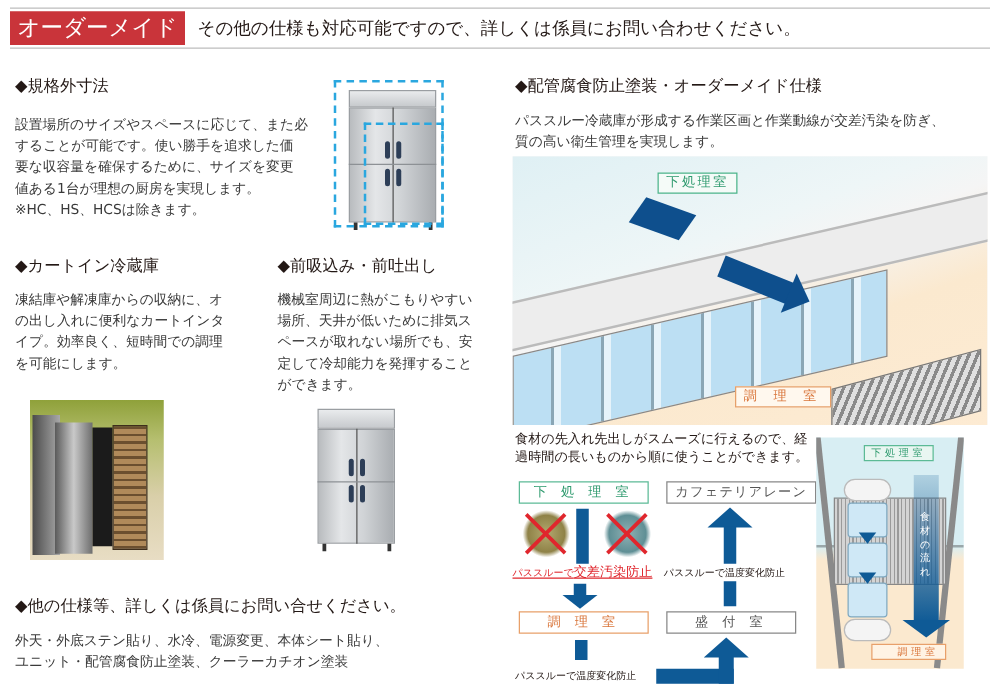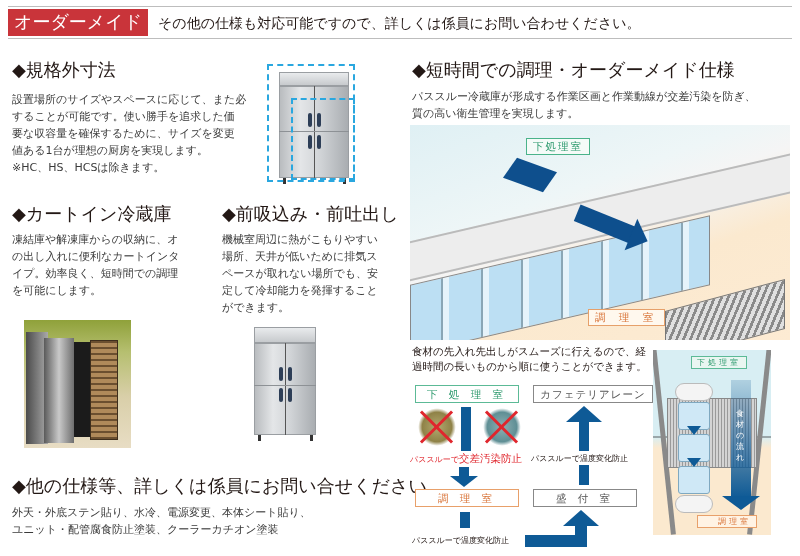--- a/index.html
+++ b/index.html
@@ -6,21 +6,21 @@
   html, body { width: 800px; height: 556px; background: #ffffff; overflow: hidden; }
   body { font-family: "DejaVu Sans", "Liberation Sans", sans-serif; color: #231815; position: relative; }
 
   
   .hdr-line { position: absolute; left: 8px; right: 8px; height: 1px; background: #bdbdbd; }
   .hdr-line.top { top: 6px; }
   .hdr-line.bot { top: 38px; }
   .hdr-badge { position: absolute; left: 8px; top: 9px; width: 140px; height: 27px; background: #c9343a; color: #fff; font-size: 18px; line-height: 27px; padding-left: 6px; letter-spacing: 0px; font-family: "Liberation Sans", "DejaVu Sans", sans-serif; }
   .hdr-text { position: absolute; left: 158px; top: 12px; font-size: 14px; line-height: 22px; color: #231815; }
 
-  .heading { position: absolute; font-size: 18px; font-weight: normal; color: #231815; line-height: 20px; white-space: nowrap; }
+  .heading { position: absolute; font-size: 13px; font-weight: normal; color: #231815; line-height: 20px; white-space: nowrap; }
   .para { position: absolute; font-size: 11px; line-height: 17px; color: #3a3a3a; }
   .para .line { display: block; white-space: nowrap; }
 
   
   .fridge { position: absolute; }
   .fridge .body { position: absolute; background: linear-gradient(90deg, #b9bcbf 0%, #e4e6e8 30%, #d0d3d6 60%, #a9adb1 100%); border: 1px solid #9a9ea2; }
   .fridge .top { position: absolute; background: linear-gradient(180deg,#e9ebed,#c7cacd); border: 1px solid #9a9ea2; }
   .fridge .seam-v { position: absolute; width: 1px; background: #555; }
   .fridge .seam-h { position: absolute; height: 1px; background: #8d9195; }
   .fridge .handle { position: absolute; width: 4px; background: #2d3e57; border-radius: 2px; }
@@ -56,21 +56,21 @@
   .tri-down { position: absolute; width: 0; height: 0; border-left: 14px solid transparent; border-right: 14px solid transparent; border-top: 11px solid #0e5a96; }
   .tri-up { position: absolute; width: 0; height: 0; border-left: 18px solid transparent; border-right: 18px solid transparent; border-bottom: 16px solid #0e5a96; }
   .germ { position: absolute; width: 38px; height: 38px; border-radius: 50%; }
   .germ.a { background: radial-gradient(circle, #b3a970 0%, #8f8247 55%, transparent 70%); }
   .germ.b { background: radial-gradient(circle, #8fb0b3 0%, #5f8f95 55%, transparent 70%); }
   .xmark { position: absolute; width: 40px; height: 40px; }
   .xmark:before, .xmark:after { content: ""; position: absolute; left: 18px; top: -2px; width: 3px; height: 44px; background: #e0262d; }
   .xmark:before { transform: rotate(45deg); }
   .xmark:after { transform: rotate(-45deg); }
   .note { position: absolute; font-size: 8px; line-height: 12px; white-space: nowrap; color: #231815; }
-  .note.red { color: #e0262d; }
+  .note.red { color: #e0262d; text-decoration: underline; }
   .note.red .big { font-size: 10.5px; }
 
   
   .topview { position: absolute; left: 653px; top: 350px; width: 118px; height: 185px; background: linear-gradient(180deg, #d8eef3 0%, #d8eef3 47%, #fbe9cf 53%, #fbe9cf 100%); overflow: hidden; }
   .topview .wall-h { position: absolute; left: 0; top: 86px; width: 100%; height: 2px; background: #9aa7aa; }
   .topview .pole { position: absolute; width: 5px; height: 190px; background: #8a8a8a; top: -5px; }
   .topview .rack { position: absolute; left: 14px; top: 48px; width: 90px; height: 70px; background: repeating-linear-gradient(90deg, #d4d4d4 0 2px, #9a9a9a 2px 3px); border: 1px solid #888; }
   .topview .tray { position: absolute; width: 32px; height: 28px; background: #cfe8f6; border: 1px solid #7fa8c0; border-radius: 3px; }
   .topview .person { position: absolute; width: 38px; height: 18px; background: #f4f4f4; border: 1px solid #bbb; border-radius: 10px; }
   .topview .flowarrow { position: absolute; left: 78px; top: 30px; width: 20px; height: 118px; background: linear-gradient(180deg, rgba(14,90,150,0.2), #0e5a96); }
@@ -146,21 +146,21 @@
   <div class="leg" style="left:10px; top:110px;"></div>
   <div class="leg" style="left:62px; top:110px;"></div>
 </div>
 
 <div class="heading" style="left:12px; top:476px;">◆他の仕様等、詳しくは係員にお問い合せください。</div>
 <div class="para" style="left:12px; top:504px;">
   <span class="line">外天・外底ステン貼り、水冷、電源変更、本体シート貼り、</span>
   <span class="line">ユニット・配管腐食防止塗装、クーラーカチオン塗装</span>
 </div>
 
-<div class="heading" style="left:412px; top:60px;">◆短時間での調理・オーダーメイド仕様</div>
+<div class="heading" style="left:412px; top:60px;">◆配管腐食防止塗装・オーダーメイド仕様</div>
 <div class="para" style="left:412px; top:88px;">
   <span class="line">パススルー冷蔵庫が形成する作業区画と作業動線が交差汚染を防ぎ、</span>
   <span class="line">質の高い衛生管理を実現します。</span>
 </div>
 
 <div class="kitchen">
   <div class="floor"></div>
   <div class="wall"></div>
   <div class="units"></div>
   <div class="arrow1"></div>

